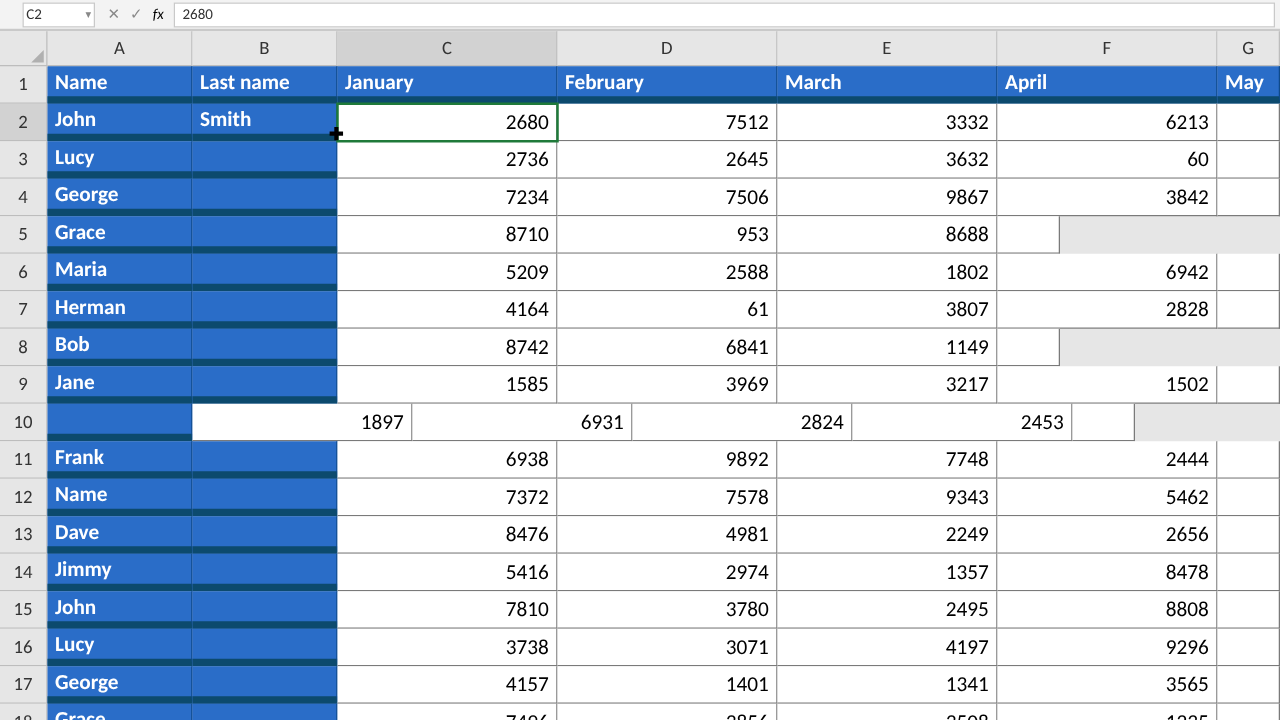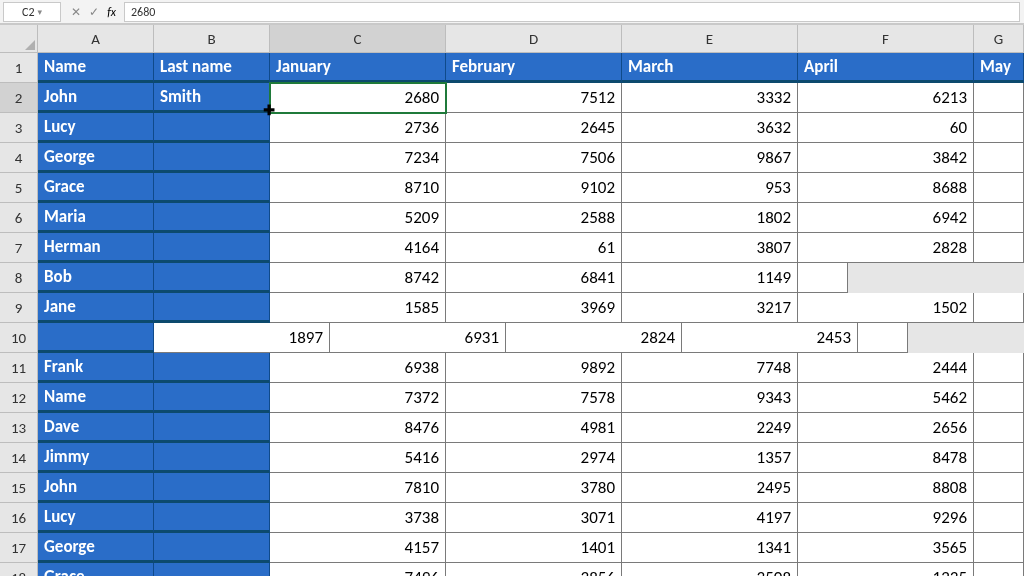--- a/index.html
+++ b/index.html
@@ -19,22 +19,22 @@
     height: 24px;
     background: #f3f3f3;
     border-bottom: 1px solid #c9c9c9;
     font-size: 12px;
   }
   .name-box {
     width: 58px;
     height: 20px;
     background: #fff;
     border: 1px solid #c9c9c9;
-    margin: 0 2px 0 3px;
-    padding: 0 18px;
+    margin: 0 2px 0 18px;
+    padding: 0 2px;
     display: flex;
     align-items: center;
     justify-content: space-between;
     color: #333;
   }
   .name-box .dd { color: #888; font-size: 9px; }
   .fx-group {
     display: flex;
     align-items: center;
     gap: 8px;
@@ -127,21 +127,21 @@
     border-bottom: 1px solid #7a7a7a;
   }
   .cell.num { justify-content: flex-end; }
 
   
   .frozen {
     background: #2a6dc8;
     color: #fff;
     font-weight: 700;
     border-right: 1px solid #0f4a8a;
-    border-bottom: 3px solid #0c4a6e;
+    border-bottom: 6px solid #0c4a6e;
   }
 
   
   .cell.active {
     outline: 2px solid #1f7a3a;
     outline-offset: -1px;
     background: #fff;
     position: relative;
     z-index: 2;
   }
@@ -245,21 +245,20 @@
         <div class="cell wD num">7506</div>
         <div class="cell wE num">9867</div>
         <div class="cell wF num">3842</div>
         <div class="cell wG num"></div>
       </div>
       <div class="row">
         <div class="row-head">5</div>
         <div class="cell frozen wA">Grace</div>
         <div class="cell frozen wB"></div>
         <div class="cell wC num">8710</div>
-        <div class="cell wD num">9102</div>
         <div class="cell wE num">953</div>
         <div class="cell wF num">8688</div>
         <div class="cell wG num"></div>
       </div>
       <div class="row">
         <div class="row-head">6</div>
         <div class="cell frozen wA">Maria</div>
         <div class="cell frozen wB"></div>
         <div class="cell wC num">5209</div>
         <div class="cell wD num">2588</div>

